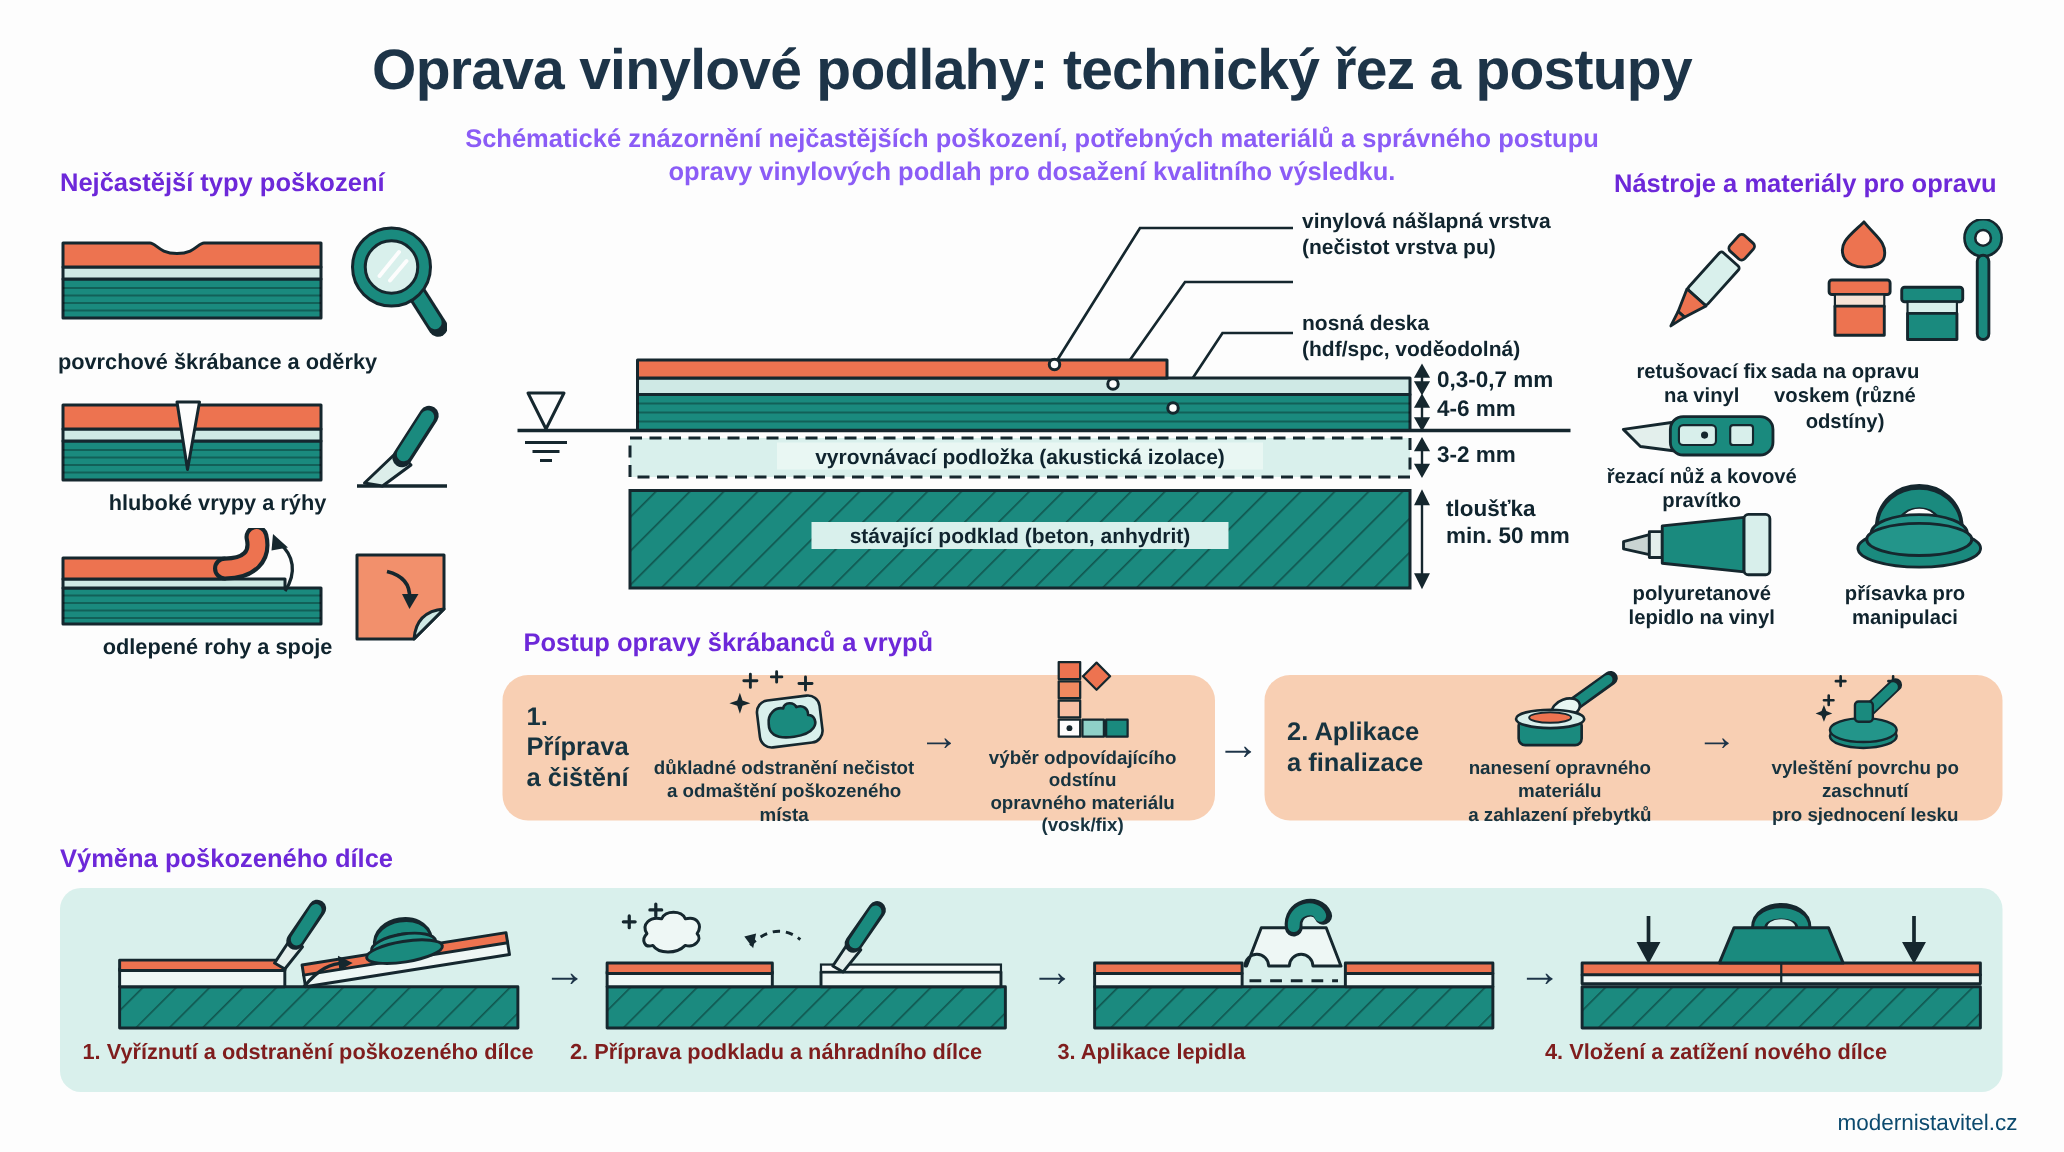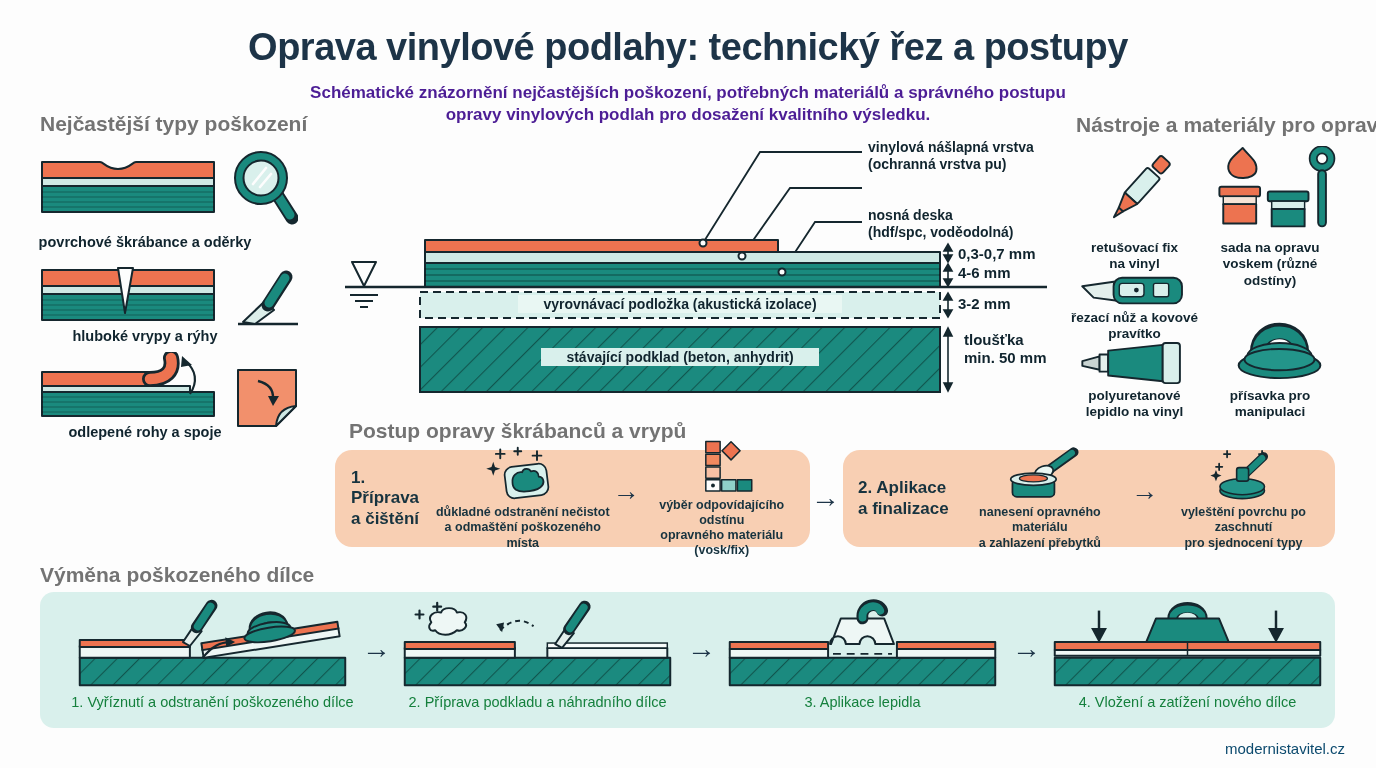--- a/index.html
+++ b/index.html
@@ -3,36 +3,36 @@
 <meta charset="utf-8">
 <style>
   html,body{margin:0;padding:0;background:#e8e8e8;}
   .canvas{position:relative;width:1376px;height:768px;background:#fdfdfd;overflow:hidden;
           font-family:"Liberation Sans",sans-serif;color:#10242e;}
   .abs{position:absolute;}
   .preline{white-space:pre-line;}
   .title{top:26px;left:0;width:100%;text-align:center;font-size:38px;font-weight:bold;
          color:#1d3448;letter-spacing:-0.5px;}
   .subtitle{top:82px;left:0;width:100%;text-align:center;font-size:17px;font-weight:600;
-            color:#4c1d95;line-height:1.3;}
-  .h-orange{color:#737373;font-weight:bold;font-size:21px;white-space:nowrap;}
+            color:#8b5cf6;line-height:1.3;}
+  .h-orange{color:#6d28d9;font-weight:bold;font-size:17px;white-space:nowrap;}
   .lbl{font-weight:bold;color:#10242e;text-align:center;line-height:1.22;}
   .dmg-lbl{font-size:14.5px;}
   .cs-label{font-size:14px;font-weight:bold;line-height:1.18;}
   .dim{font-size:15px;font-weight:bold;line-height:1.2;}
   .chip{display:inline-block;font-size:14px;font-weight:bold;padding:1px 25px;}
   .tool-lbl{font-size:13.5px;}
   .panel{background:#f8cfb3;border-radius:17px;display:flex;align-items:center;
          box-sizing:border-box;padding:0 8px;}
   .panel .step-label{font-size:17px;font-weight:bold;color:#17333f;line-height:1.2;}
   .pblock{display:flex;flex-direction:column;align-items:center;justify-content:center;}
   .pcap{font-size:12.5px;font-weight:bold;text-align:center;line-height:1.22;color:#17333f;margin-top:3px;}
   .flow-arrow{font-size:27px;font-weight:bold;color:#1d3448;line-height:1;}
   .bottom-panel{background:#d9f0ec;border-radius:14px;}
-  .step-cap{font-size:14.5px;font-weight:normal;text-align:center;color:#15803d;}
+  .step-cap{font-size:14.5px;font-weight:bold;color:#7f1d1d;}
   .footer{font-size:15px;color:#0c4a6e;}
   
   .o{stroke:#15272e;stroke-width:2;stroke-linejoin:round;stroke-linecap:round;}
   .nf{fill:none;}
 </style>
 </head>
 <body>
 
 <div class="canvas">
 
@@ -126,21 +126,21 @@
       <line x1="613" y1="160" x2="613" y2="180"></line>
       <polygon points="609,165 613,158 617,165"></polygon>
         <polygon points="609,175 613,182 617,175"></polygon>
       <line x1="613" y1="196" x2="613" y2="253"></line>
       <polygon points="609,201 613,193 617,201"></polygon>
         <polygon points="609,248 613,256 617,248"></polygon>
     </g>
   </svg>
 
   <div class="abs cs-label preline" style="left:868px;top:139px">vinylová nášlapná vrstva
-(ochranná vrstva pu)</div>
+(nečistot vrstva pu)</div>
   <div class="abs cs-label preline" style="left:868px;top:207px">nosná deska
 (hdf/spc, voděodolná)</div>
 
   <div class="abs dim" style="left:958px;top:245px">0,3-0,7 mm</div>
   <div class="abs dim" style="left:958px;top:264px">4-6 mm</div>
   <div class="abs dim" style="left:958px;top:295px">3-2 mm</div>
   <div class="abs dim preline" style="left:964px;top:331px">tloušťka
 min. 50 mm</div>
 
   <div class="abs" style="left:480px;top:295px;width:400px;text-align:center">
@@ -169,21 +169,21 @@
     <rect x="8" y="52" width="34" height="8" fill="#f6e3d6" stroke="#15272e" stroke-width="1.5"></rect>
     <rect class="o" x="8" y="60" width="34" height="20" fill="#ed7350"></rect>
     <rect class="o" x="54" y="47" width="42" height="10" rx="2" fill="#1a8a7e"></rect>
     <rect x="58" y="57" width="34" height="8" fill="#d8efeb" stroke="#15272e" stroke-width="1.5"></rect>
     <rect class="o" x="58" y="65" width="34" height="18" fill="#1a8a7e"></rect>
     <circle cx="110" cy="13" r="9" fill="none" stroke="#1a8a7e" stroke-width="7"></circle>
     <circle cx="110" cy="13" r="12.8" fill="none" stroke="#15272e" stroke-width="1.8"></circle>
     <circle cx="110" cy="13" r="5.4" fill="#fdfdfd" stroke="#15272e" stroke-width="1.8"></circle>
     <rect class="o" x="106" y="25" width="8" height="58" rx="4" fill="#1a8a7e"></rect>
   </svg>
-  <div class="abs lbl tool-lbl preline" style="left:1196px;top:240px;width:148px">sada na opravu
+  <div class="abs lbl tool-lbl preline" style="left:1156px;top:240px;width:148px">sada na opravu
 voskem (různé odstíny)</div>
 
   <svg class="abs" style="left:1078px;top:272px" width="112" height="38" viewBox="0 0 115 40">
     <polygon class="o" points="3,15 38,10 38,30 15,27" fill="#e3efec"></polygon>
     <rect class="o" x="36" y="6" width="72" height="27" rx="9" fill="#1a8a7e"></rect>
     <rect x="42" y="12" width="26" height="14" rx="3" fill="#d8efeb" stroke="#15272e" stroke-width="1.5"></rect>
     <circle cx="60" cy="19" r="2.5" fill="#15272e"></circle>
     <rect x="78" y="12" width="16" height="14" rx="2" fill="#d8efeb" stroke="#15272e" stroke-width="1.5"></rect>
   </svg>
   <div class="abs lbl tool-lbl preline" style="left:1062px;top:310px;width:145px">řezací nůž a kovové
@@ -262,21 +262,21 @@
       <svg width="70" height="56" viewBox="0 0 88 70">
         <path class="nf" d="M14,22 V30 M10,26 H18 M24,6 V14 M20,10 H28 M68,6 V14 M64,10 H72" stroke="#15272e" stroke-width="2.2" stroke-linecap="round"></path>
         <path d="M10,30 L12,35 L17,37 L12,39 L10,44 L8,39 L3,37 L8,35 Z" fill="#15272e"></path>
         <path class="nf" d="M48,34 L70,13" stroke="#15272e" stroke-width="11" stroke-linecap="round"></path>
         <path class="nf" d="M48,34 L68,15" stroke="#1a8a7e" stroke-width="8" stroke-linecap="round"></path>
         <ellipse class="o" cx="43" cy="56" rx="28" ry="10" fill="#1a8a7e"></ellipse>
         <ellipse class="o" cx="43" cy="51" rx="28" ry="10" fill="#23958a"></ellipse>
         <rect class="o" x="36" y="27" width="15" height="17" rx="3" fill="#1a8a7e"></rect>
       </svg>
       <div class="pcap preline">vyleštění povrchu po zaschnutí
-pro sjednocení typy</div>
+pro sjednocení lesku</div>
     </div>
   </div>
 
   <div class="abs h-orange" style="left:40px;top:563px">Výměna poškozeného dílce</div>
 
   <div class="abs bottom-panel" style="left:40px;top:592px;width:1295px;height:136px">
 
     <svg class="abs" style="left:25px;top:6px" width="295" height="95" viewBox="0 0 300 95">
       <defs>
           <pattern id="h1" width="16" height="16" patternUnits="userSpaceOnUse" patternTransform="rotate(45)">

